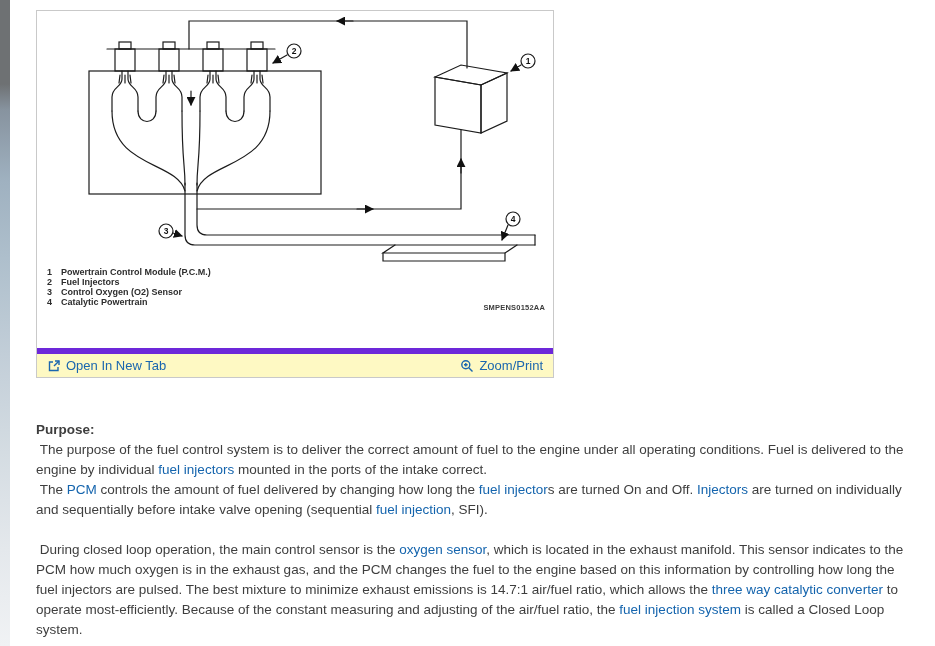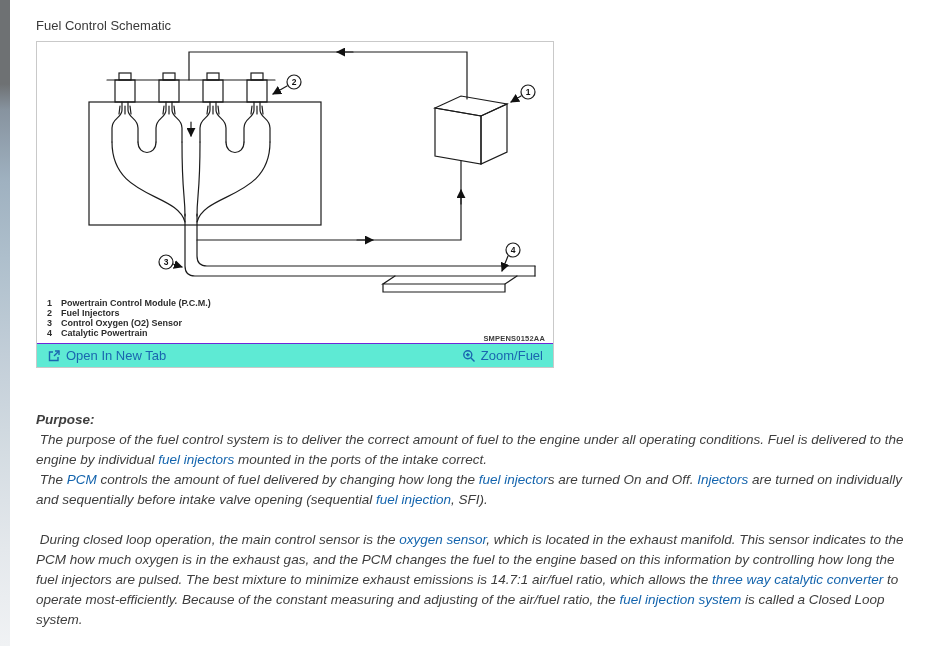--- a/index.html
+++ b/index.html
@@ -22,42 +22,41 @@
   .image-area { position:relative; padding:2px 0 0 0; background:#fff; }
   svg.diagram { display:block; }
 
   .legend { position:relative; padding:2px 6px 5px 10px; }
   .legend-row { display:flex; font-size:9px; font-weight:bold; color:#2d2d2d; line-height:10px; }
   .legend-num { width:14px; flex:0 0 14px; }
   .watermark { position:absolute; right:8px; bottom:0; font-size:7.5px; font-weight:bold; color:#3c3c3c; letter-spacing:0.2px; }
 
   .card-footer {
     display:flex; justify-content:space-between; align-items:center;
-    border-top:1px solid #6d28d9; background:#5eead4; padding:4px 10px;
+    border-top:6px solid #6d28d9; background:#fef9c3; padding:4px 10px;margin-top:36px;
   }
   .footer-link {
     display:flex; align-items:center; gap:5px;
     color:#1a66af; font-size:13px; text-decoration:none; cursor:pointer;
   }
   .footer-link svg { display:block; }
 
   .body-text { margin-top:42px; font-size:13.5px; color:#3e3e3e; line-height:20px; width:876px; }
-  .body-text p { margin:0; white-space:pre-wrap;font-style:italic; }
+  .body-text p { margin:0; white-space:pre-wrap; }
   .heading { font-weight:bold; }
   .mt { margin-top:20px !important; }
   a.inline-link { color:#1464ad; text-decoration:none; cursor:pointer; }
 </style>
 </head>
 <body>
 
 <div class="left-strip"></div>
 
 <div class="content">
 
-  <div class="page-title">Fuel Control Schematic</div>
 
   <div class="card">
     <div class="image-area">
 
       <svg class="diagram" width="516" height="252" viewBox="0 0 516 252">
         <defs>
           <marker id="arr" viewBox="0 0 10 10" refX="9" refY="5" markerWidth="7.5" markerHeight="7.5" orient="auto-start-reverse">
             <path d="M0 0 L10 5 L0 10 Z" fill="#111" stroke="none"></path>
           </marker>
         </defs>
@@ -177,21 +176,21 @@
         <span>Open In New Tab</span>
       </a>
       <a class="footer-link" href="#">
         <span>
           <svg width="14" height="14" viewBox="0 0 14 14" fill="none" stroke="#1a66af" stroke-width="1.4">
             <circle cx="5.8" cy="5.8" r="4"></circle>
             <path d="M8.8 8.8 L12.5 12.5"></path>
             <path d="M4 5.8 H7.6 M5.8 4 V7.6"></path>
           </svg>
         </span>
-        <span>Zoom/Fuel</span>
+        <span>Zoom/Print</span>
       </a>
     </div>
   </div>
 
   <div class="body-text">
     <p class="heading">Purpose:</p>
     <p><span> The purpose of the fuel control system is to deliver the correct amount of fuel to the engine under all operating conditions. Fuel is delivered to the engine by individual </span><a href="#" class="inline-link">fuel injectors</a><span> mounted in the ports of the intake correct.</span></p>
 
     <p><span> The </span><a href="#" class="inline-link">PCM</a><span> controls the amount of fuel delivered by changing how long the </span><a href="#" class="inline-link">fuel injector</a><span>s are turned On and Off. </span><a href="#" class="inline-link">Injectors</a><span> are turned on individually and sequentially before intake valve opening (sequential </span><a href="#" class="inline-link">fuel injection</a><span>, SFI).</span></p>
 

